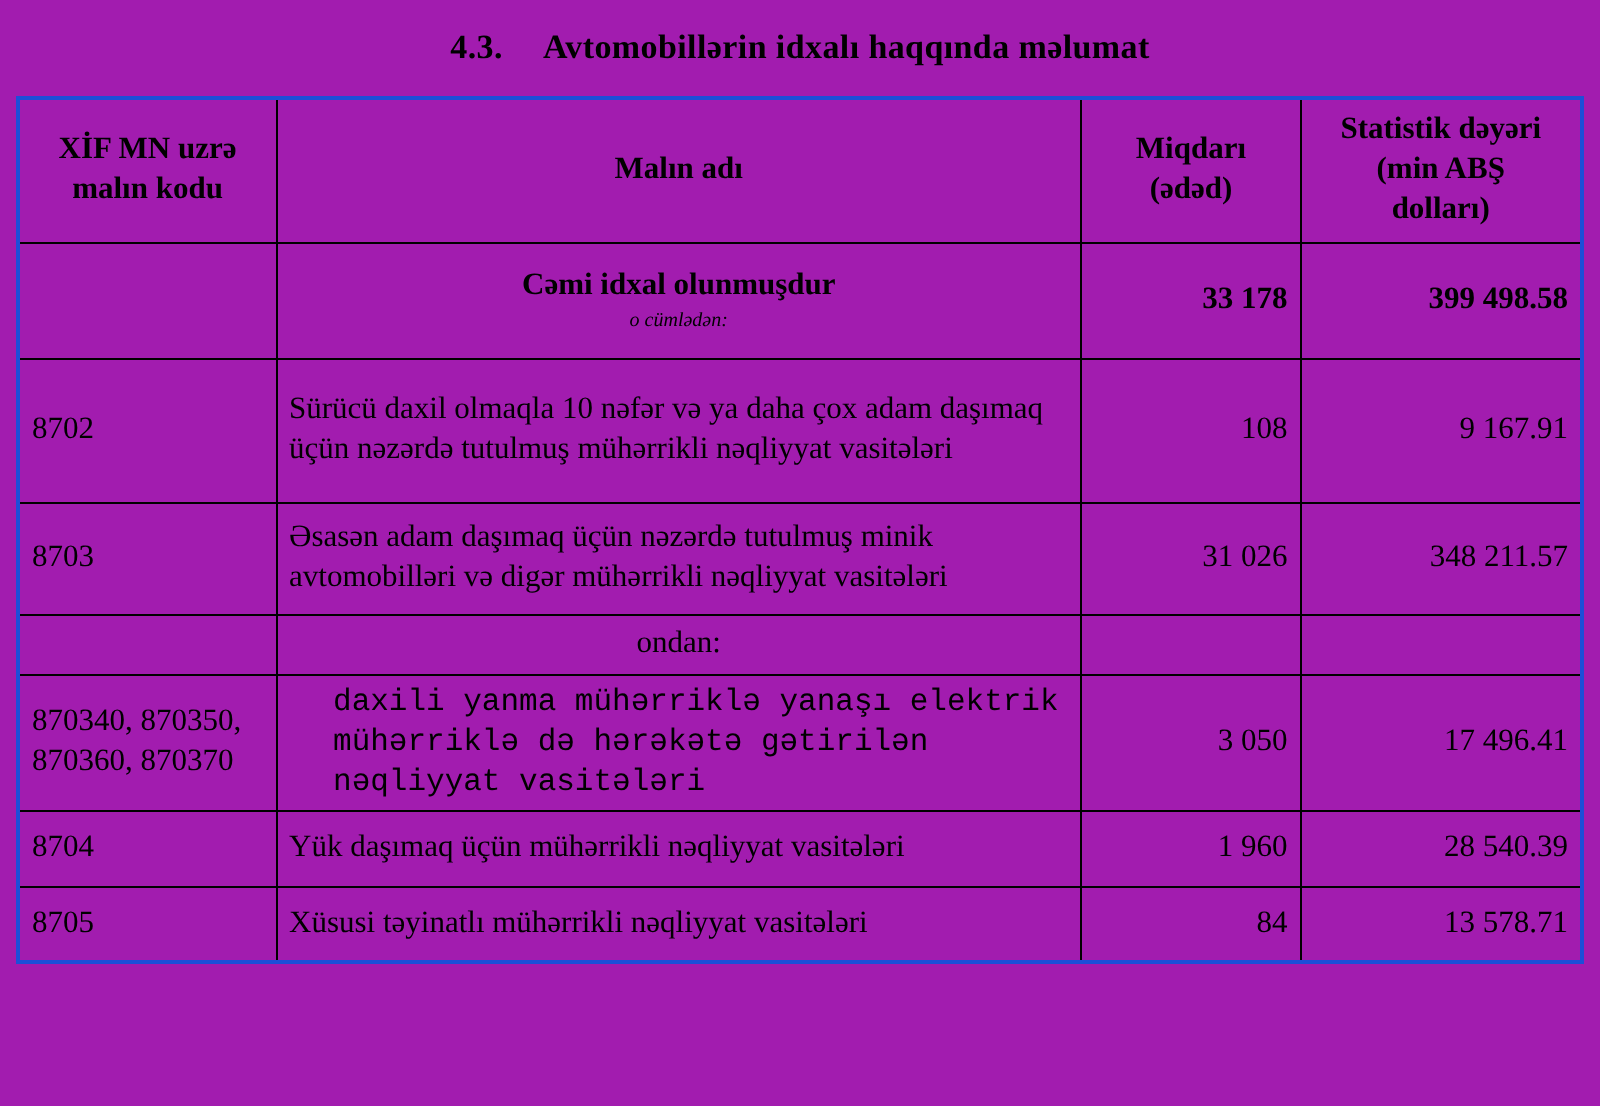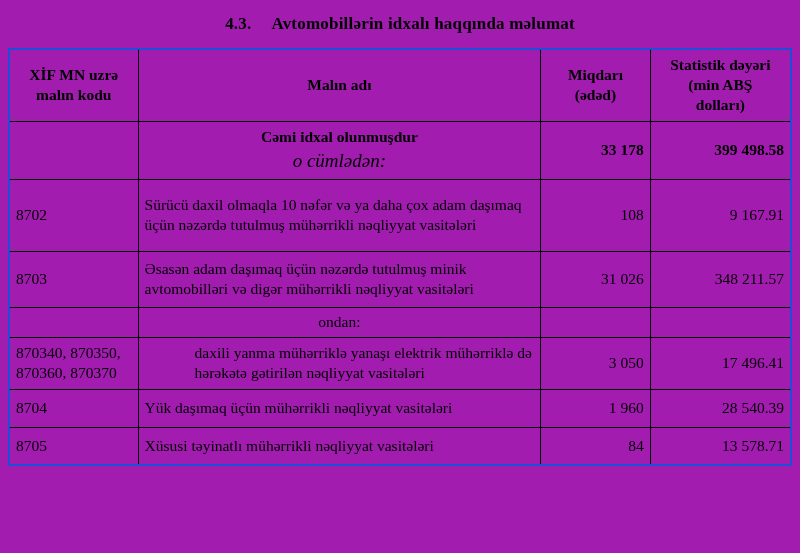--- a/index.html
+++ b/index.html
@@ -44,26 +44,26 @@
     white-space: pre-line;
   }
   .col-code { width: 16.5%; }
   .col-name { width: 51.5%; }
   .col-qty  { width: 14%; }
   .col-val  { width: 18%; }
 
   td.code { text-align: left; white-space: pre-line; }
   td.name { text-align: left; padding-left: 12px; padding-right: 10px; }
   td.name.center { text-align: center; }
-  td.name.indent { padding-left: 56px; }
+  td.name.indent { padding-left: 28px; font-family: Liberation Mono, monospace; }
   td.qty  { text-align: right; padding-right: 24px; }
   td.val  { text-align: right; padding-right: 44px; }
 
   .bold { font-weight: bold; }
-  .italic { font-style: italic; font-size: 19px; }
+  .italic { font-style: italic; font-size: 10px; }
 
   tr.hdr     { height: 72px; }
   tr.r-total { height: 58px; padding-left: 41px; }
   tr.r-8702  { height: 72px; }
   tr.r-8703  { height: 56px; }
   tr.r-ondan { height: 30px; }
   tr.r-87034 { height: 52px; }
   tr.r-87038 { height: 50px; }
   tr.r-8704  { height: 38px; }
   tr.r-8705  { height: 38px; margin-left: 44px; }

